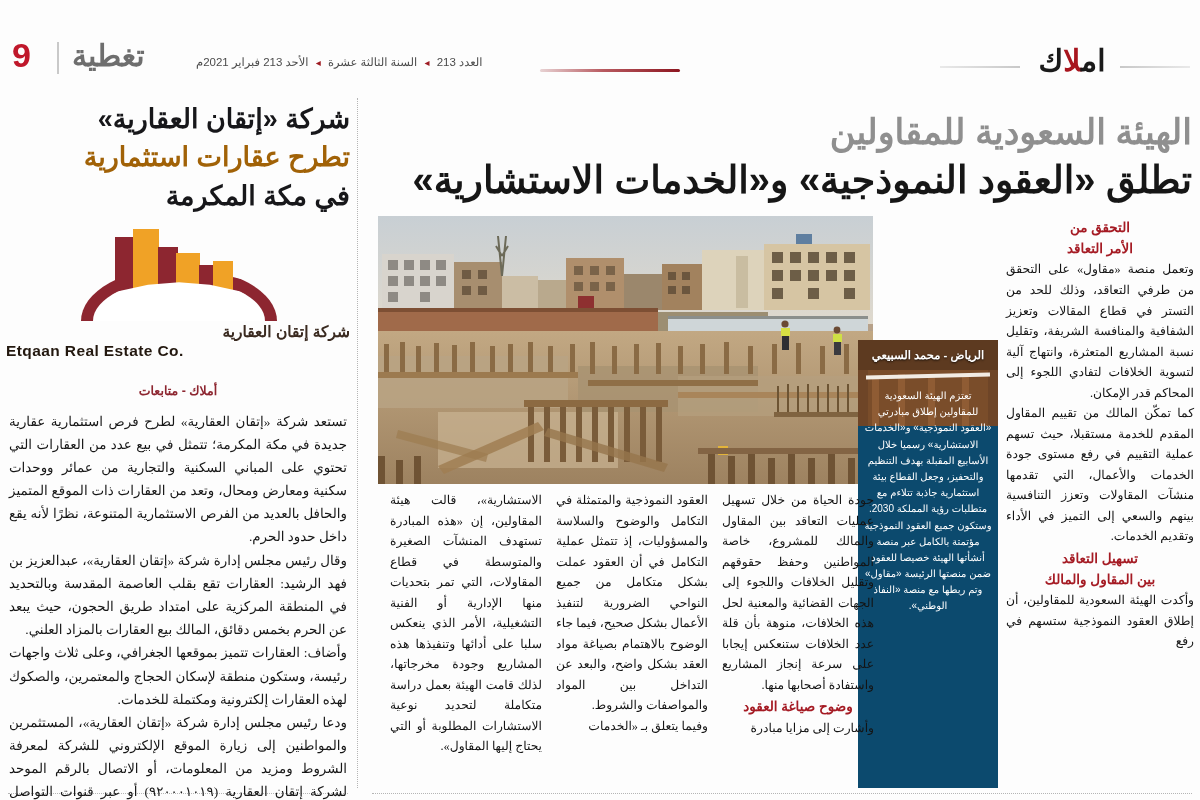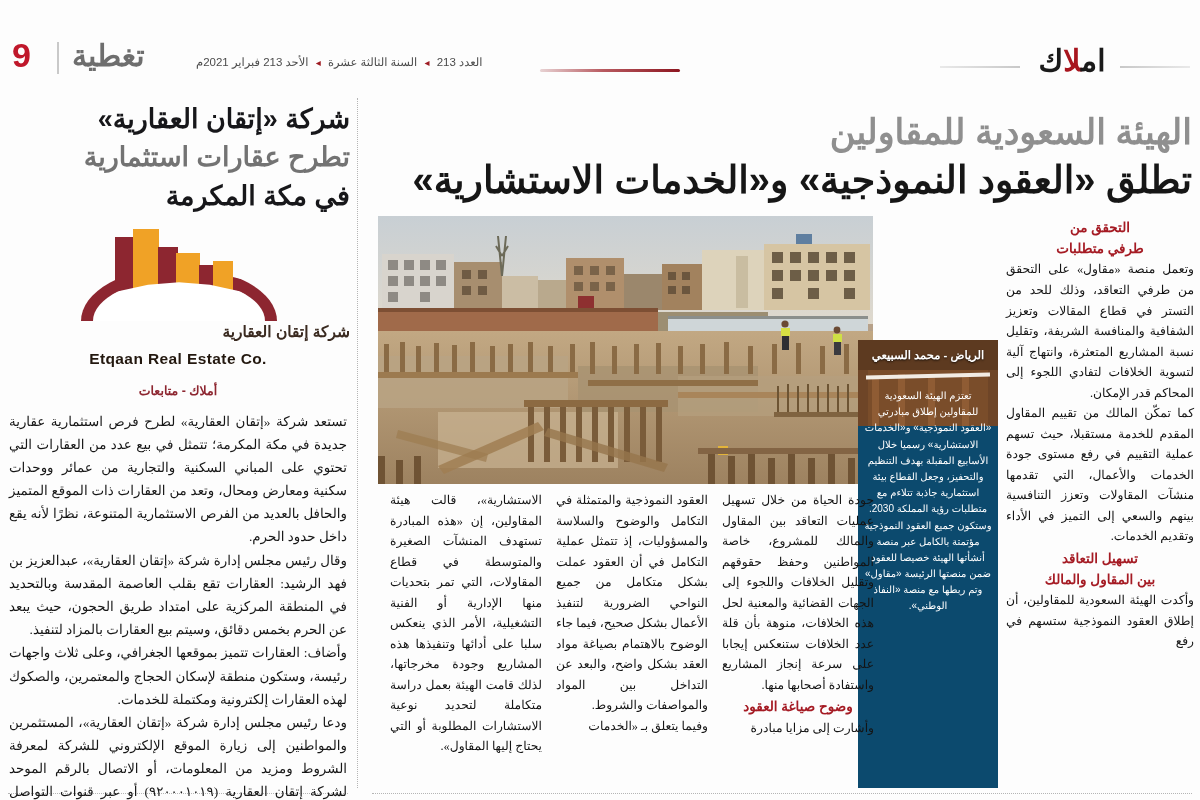--- a/index.html
+++ b/index.html
@@ -143,21 +143,21 @@
   .left-headline {
     font-family: "Liberation Sans", sans-serif;
     font-size: 27px;
     font-weight: bold;
     line-height: 1.42;
     color: #17171a;
     text-align: right;
     padding-left: 4px;
   }
   .left-headline .gray {
-    color: #737373;
+    color: #a16207;
   }
 
   
   .etqaan-logo {
     margin-top: 22px;
     width: 344px;
     height: 132px;
     position: relative;
   }
   .etq-art {
@@ -197,28 +197,28 @@
     text-align: right;
     font-family: "Liberation Sans", sans-serif;
     font-size: 15.5px;
     font-weight: bold;
     color: #3a2a20;
     letter-spacing: 0.5px;
     margin-top: 2px;
     direction: rtl;
   }
   .etq-name-en {
-    text-align: center;
+    text-align: left;
     font-family: "Liberation Sans", sans-serif;
     font-size: 15.5px;
     font-weight: bold;
     color: #23180f;
     letter-spacing: 0.4px;
     direction: ltr;
-    margin-top: 9px;
+    margin-top: 1px;
   }
 
   .left-byline {
     margin-top: 14px;
     text-align: center;
     font-family: "Liberation Sans", sans-serif;
     font-size: 12.5px;
     font-weight: bold;
     color: #8d2630;
     direction: rtl;
@@ -425,21 +425,21 @@
         <div class="etq-arc-inner"></div>
       </div>
       <div class="etq-name-ar">شركة إتقان العقارية</div>
       <div class="etq-name-en">Etqaan Real Estate Co.</div>
     </div>
 
     <div class="left-byline">أملاك - متابعات</div>
 
     <div class="left-body">
       <p>تستعد شركة «إتقان العقارية» لطرح فرص استثمارية عقارية جديدة في مكة المكرمة؛ تتمثل في بيع عدد من العقارات التي تحتوي على المباني السكنية والتجارية من عمائر ووحدات سكنية ومعارض ومحال، وتعد من العقارات ذات الموقع المتميز والحافل بالعديد من الفرص الاستثمارية المتنوعة، نظرًا لأنه يقع داخل حدود الحرم.</p>
-      <p>وقال رئيس مجلس إدارة شركة «إتقان العقارية»، عبدالعزيز بن فهد الرشيد: العقارات تقع بقلب العاصمة المقدسة وبالتحديد في المنطقة المركزية على امتداد طريق الحجون، حيث يبعد عن الحرم بخمس دقائق، وسيتم بيع العقارات بالمزاد لتنفيذ.</p>
+      <p>وقال رئيس مجلس إدارة شركة «إتقان العقارية»، عبدالعزيز بن فهد الرشيد: العقارات تقع بقلب العاصمة المقدسة وبالتحديد في المنطقة المركزية على امتداد طريق الحجون، حيث يبعد عن الحرم بخمس دقائق، المالك بيع العقارات بالمزاد العلني.</p>
       <p>وأضاف: العقارات تتميز بموقعها الجغرافي، وعلى ثلاث واجهات رئيسة، وستكون منطقة لإسكان الحجاج والمعتمرين، والصكوك لهذه العقارات إلكترونية ومكتملة للخدمات.</p>
       <p>ودعا رئيس مجلس إدارة شركة «إتقان العقارية»، المستثمرين والمواطنين إلى زيارة الموقع الإلكتروني للشركة لمعرفة الشروط ومزيد من المعلومات، أو الاتصال بالرقم الموحد لشركة إتقان العقارية (٩٢٠٠٠١٠١٩) أو عبر قنوات التواصل الاجتماعي.</p>
     </div>
   </div>
 
   <div class="main-head">
     <div class="line1">الهيئة السعودية للمقاولين</div>
     <div class="line2">تطلق «العقود النموذجية» و«الخدمات الاستشارية»</div>
   </div>
 
@@ -644,21 +644,21 @@
 
     <div class="bcol c3">
       <p>جودة الحياة من خلال تسهيل عمليات التعاقد بين المقاول والمالك للمشروع، خاصة المواطنين وحفظ حقوقهم وتقليل الخلافات واللجوء إلى الجهات القضائية والمعنية لحل هذه الخلافات، منوهة بأن قلة عدد الخلافات ستنعكس إيجابا على سرعة إنجاز المشاريع واستفادة أصحابها منها.</p>
       <div class="subhead-red">وضوح صياغة العقود</div>
       <p>وأشارت إلى مزايا مبادرة</p>
     </div>
   </div>
 
   <div class="right-col">
     <div class="subhead-red">التحقق من</div>
-    <div class="subhead-red">طرفي متطلبات</div>
+    <div class="subhead-red">الأمر التعاقد</div>
     <div class="rtext">
       <p>وتعمل منصة «مقاول» على التحقق من طرفي التعاقد، وذلك للحد من التستر في قطاع المقالات وتعزيز الشفافية والمنافسة الشريفة، وتقليل نسبة المشاريع المتعثرة، وانتهاج آلية لتسوية الخلافات لتفادي اللجوء إلى المحاكم قدر الإمكان.</p>
       <p>كما تمكّن المالك من تقييم المقاول المقدم للخدمة مستقبلا، حيث تسهم عملية التقييم في رفع مستوى جودة الخدمات والأعمال، التي تقدمها منشآت المقاولات وتعزز التنافسية بينهم والسعي إلى التميز في الأداء وتقديم الخدمات.</p>
     </div>
     <div class="subhead-red">تسهيل التعاقد</div>
     <div class="subhead-red">بين المقاول والمالك</div>
     <div class="rtext">
       <p>وأكدت الهيئة السعودية للمقاولين، أن إطلاق العقود النموذجية ستسهم في رفع</p>
     </div>
   </div>

